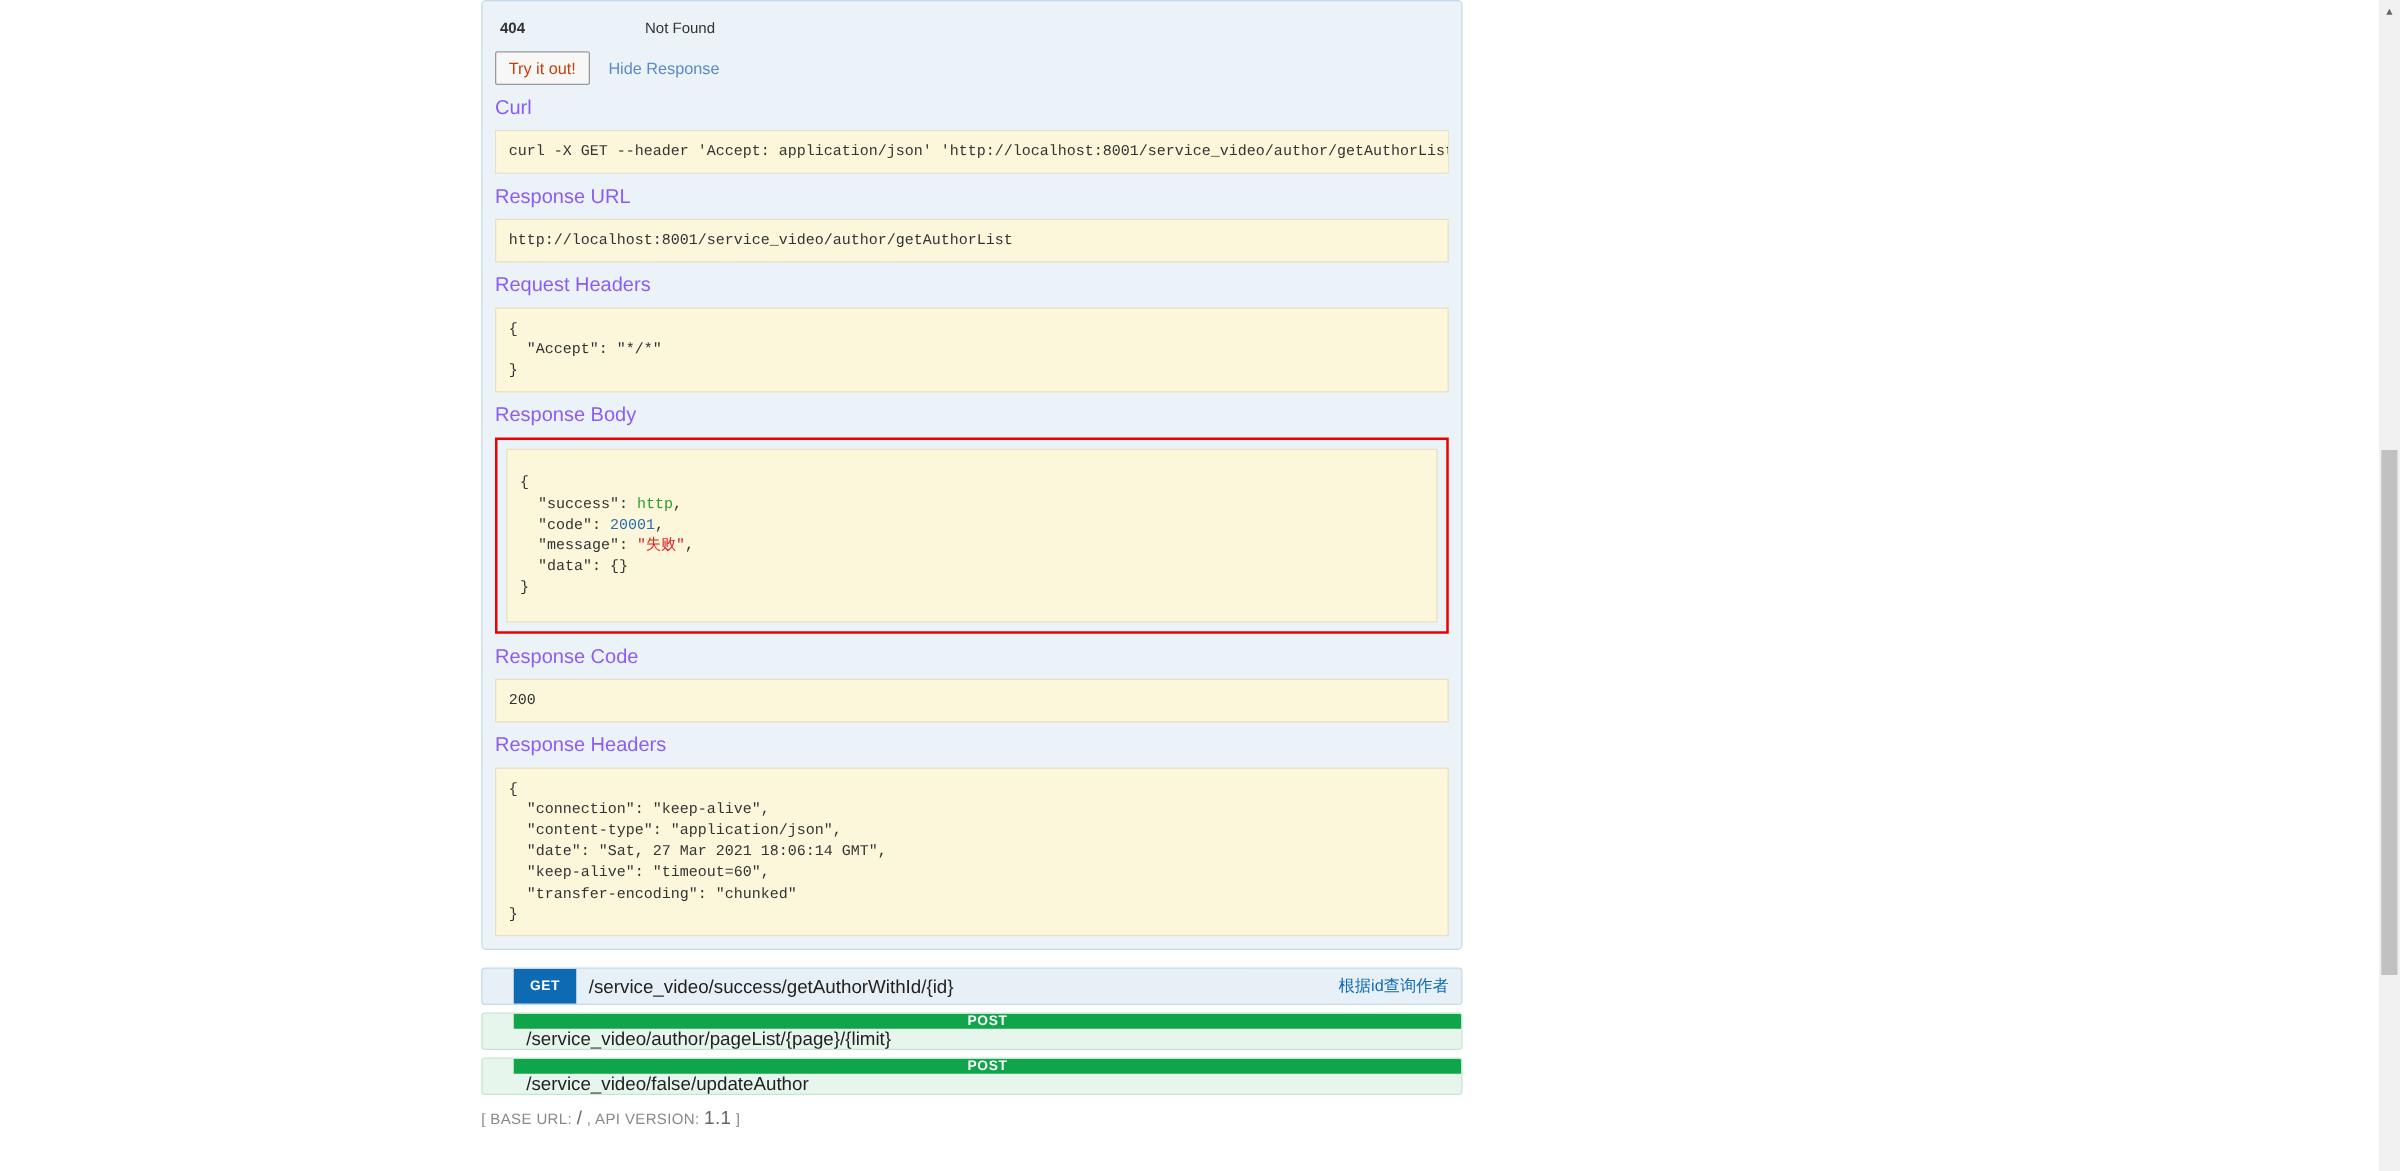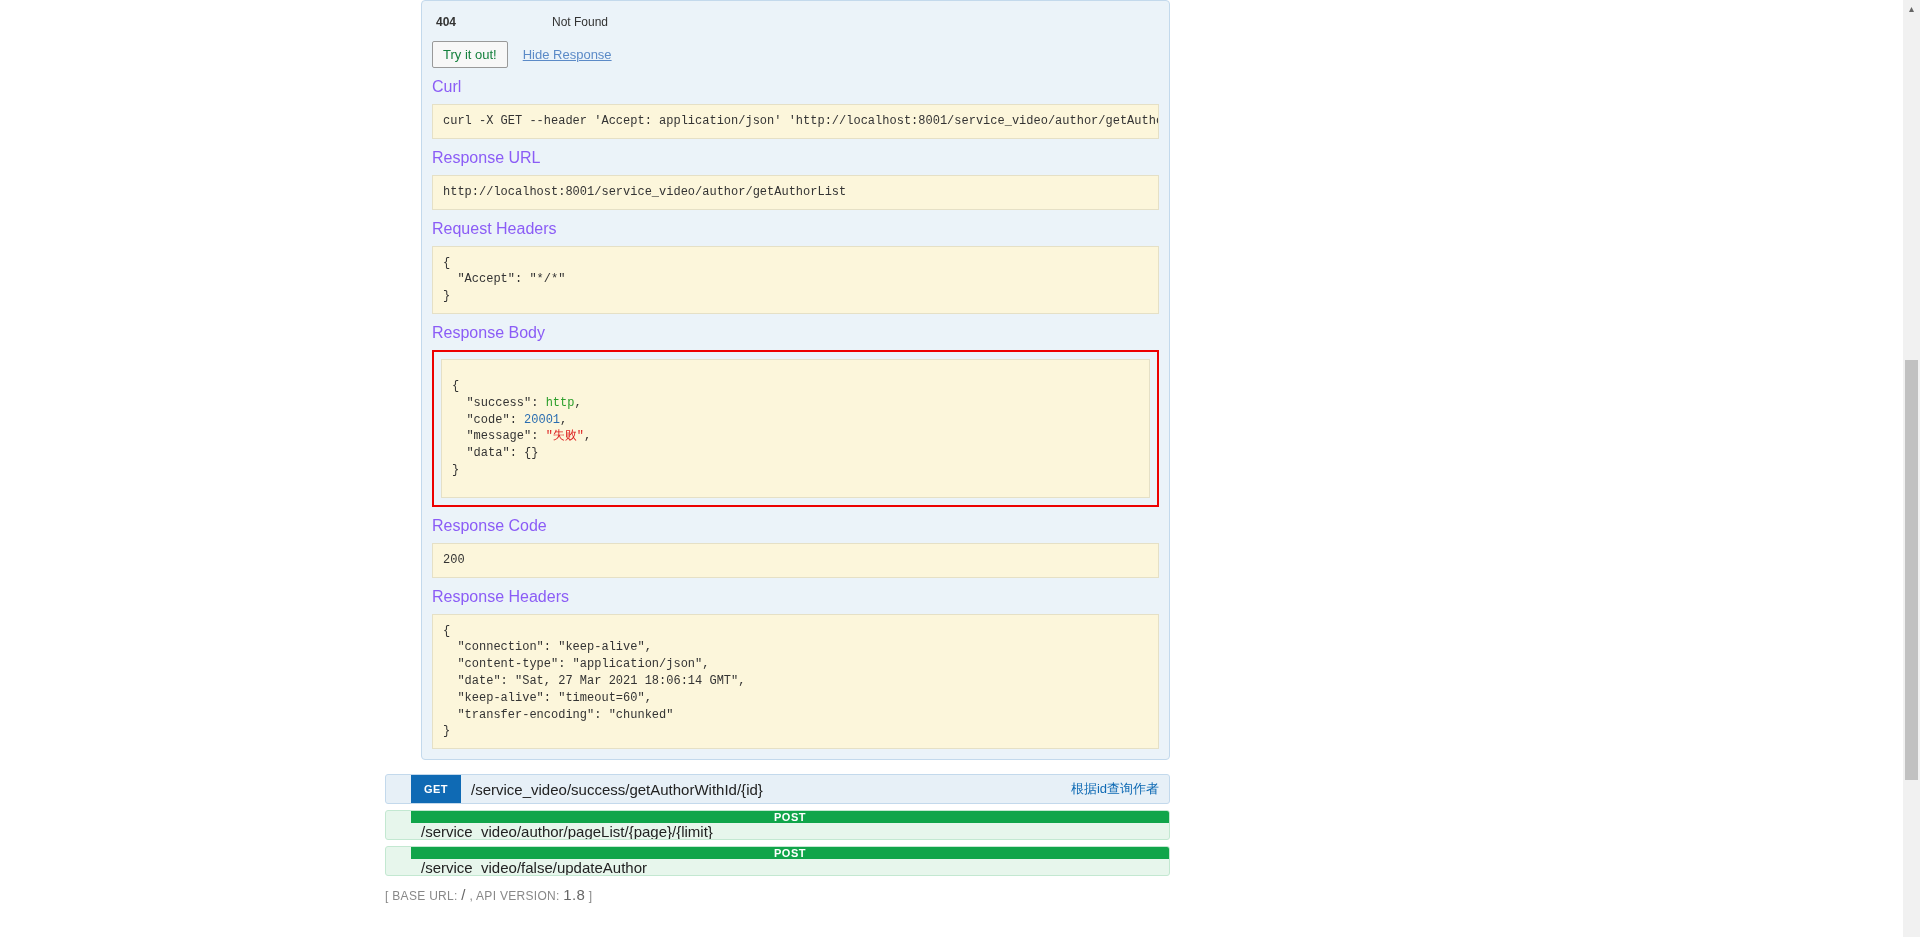--- a/index.html
+++ b/index.html
@@ -44,21 +44,20 @@
       width: 785px;
       margin-left: 385px;
       margin-top: 0;
     }
     .operation-panel {
       background: #ebf3f9;
       border: 1px solid #c3d9ec;
       border-radius: 4px;
       padding: 10px;
       margin-bottom: 14px;
-      margin-left: 36px;
     }
     .status-row {
       display: flex;
       padding: 4px 0;
       font-size: 12px;
     }
     .status-code {
       width: 62px;
       font-weight: bold;
       color: #333;
@@ -74,26 +73,25 @@
       gap: 15px;
       margin: 8px 0 10px 0;
     }
     .try-button {
       background: #f7f7f7;
       border: 1px solid #999;
       padding: 5px 10px;
       font-size: 13px;
       cursor: pointer;
       border-radius: 2px;
-      color: #15803d;
+      color: #c2410c;
     }
     .hide-link {
       color: #547f00;
       color: #5b8ac7;
-      text-decoration: underline;
       cursor: pointer;
       font-size: 13px;
     }
     .section-heading {
       color: #8b5cf6;
       font-size: 16px;
       font-weight: normal;
       margin: 10px 0 8px 0;
     }
     .code-block {
@@ -232,21 +230,21 @@
     <div class="endpoint-desc">作者分页列表数据</div>
   </div>
 
   <div class="endpoint-row endpoint-post">
     <div class="method-badge method-post">POST</div>
     <div class="endpoint-path">/service_video/false/updateAuthor</div>
     <div class="endpoint-desc">更新创作者</div>
   </div>
 
   <div class="footer">
-    [ <span>BASE URL:</span> <span class="num">/</span> , <span>API VERSION:</span> <span class="num">1.8</span> ]
+    [ <span>BASE URL:</span> <span class="num">/</span> , <span>API VERSION:</span> <span class="num">1.1</span> ]
   </div>
 
 </div>
 
 <div class="scrollbar">
   <div class="scrollbar-up">▴</div>
   <div class="scrollbar-thumb"></div>
 </div>
 
 </body></html>

